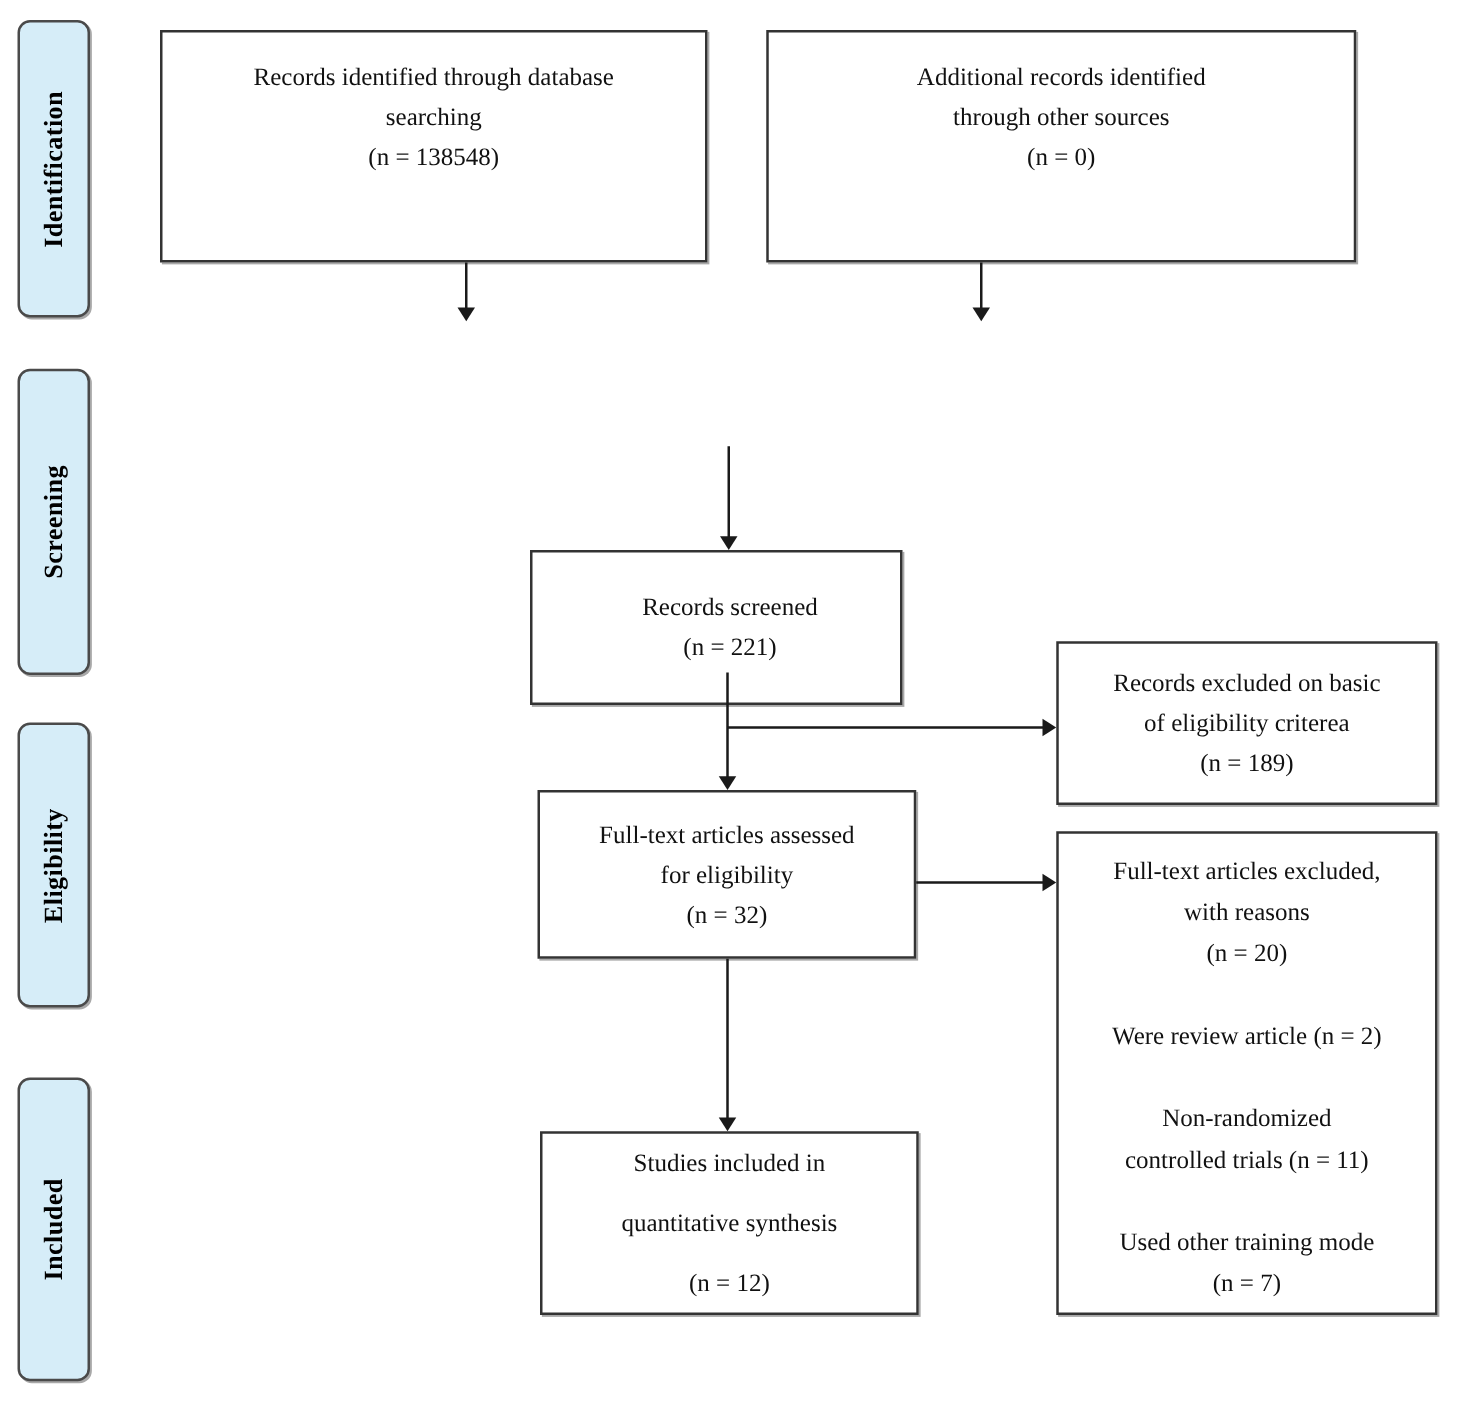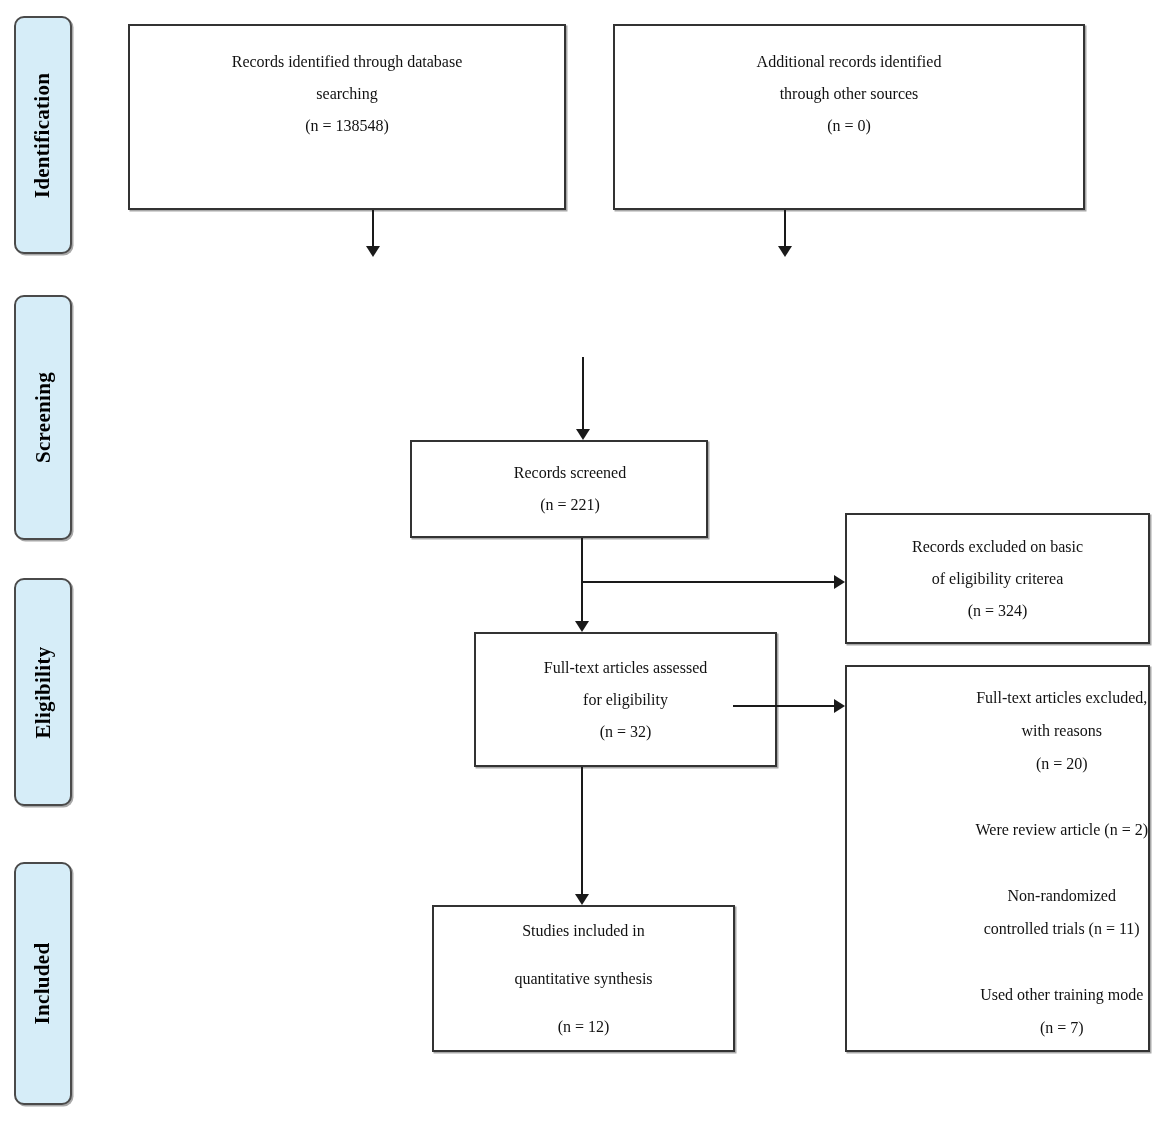--- a/index.html
+++ b/index.html
@@ -42,21 +42,21 @@
     box-sizing: border-box;
     display: flex;
     align-items: center;
     justify-content: center;
     text-align: center;
     box-shadow: 1.5px 1.5px 0 #a8a8a8;
   }
   .box span {
     display: block;
     white-space: pre-line;
-    font-size: 16px;
+    font-size: 20px;
     line-height: 32px;
   }
   .box--top { align-items: flex-start; }
   .box--top span { padding-top: 20px; }
   .box--reasons span { padding-top: 14px; line-height: 33px; }
   .box--wide span { line-height: 48px; }
   
   .vline { position: absolute; width: 2px; background: #1a1a1a; }
   .hline { position: absolute; height: 2px; background: #1a1a1a; }
   .head-down {
@@ -96,38 +96,38 @@
 (n = 138548)</span>
   </div>
 
   <div class="box box--top" style="left:613px;top:24px;width:472px;height:186px;">
     <span>Additional records identified
 through other sources
 (n = 0)</span>
   </div>
 
 
-  <div class="box" style="left:410px;top:440px;width:298px;height:98px;padding-left:22px;">
+  <div class="box" style="left:424px;top:440px;width:298px;height:124px;padding-left:22px;">
     <span>Records screened
 (n = 221)</span>
   </div>
 
   <div class="box" style="left:845px;top:513px;width:305px;height:131px;">
     <span>Records excluded on basic
 of eligibility criterea
-(n = 324)</span>
+(n = 189)</span>
   </div>
 
-  <div class="box" style="left:430px;top:632px;width:303px;height:135px;margin-left:44px;">
+  <div class="box" style="left:430px;top:632px;width:303px;height:135px;">
     <span>Full-text articles assessed
 for eligibility
 (n = 32)</span>
   </div>
 
-  <div class="box box--top box--reasons" style="left:845px;top:665px;width:305px;height:387px;justify-content:flex-end;">
+  <div class="box box--top box--reasons" style="left:845px;top:665px;width:305px;height:387px;">
     <span>Full-text articles excluded,
 with reasons
 (n = 20)
 
 Were review article (n = 2)
 
 Non-randomized
 controlled trials (n = 11)
 
 Used other training mode

